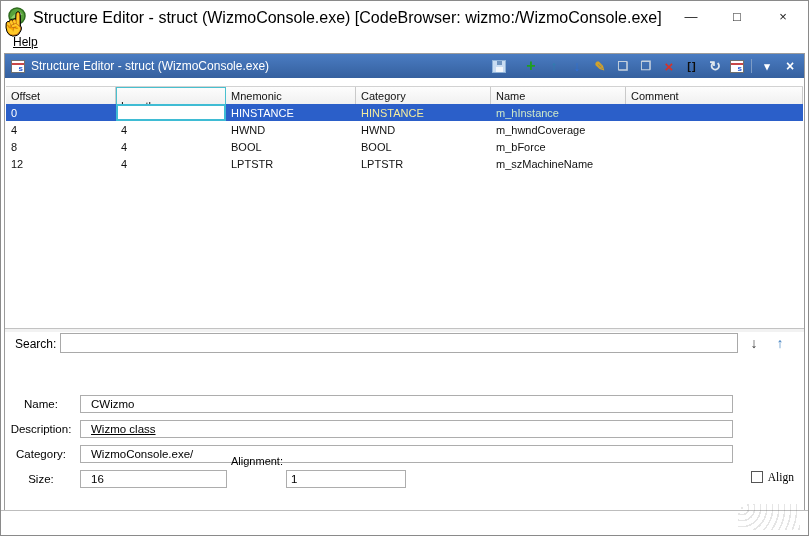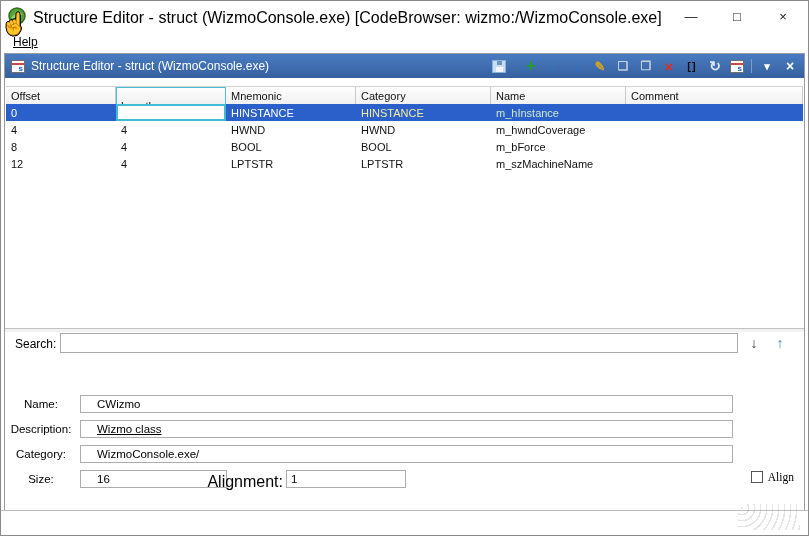--- a/index.html
+++ b/index.html
@@ -86,26 +86,26 @@
   .search-input { position:absolute; left:55px; top:279px; right:66px; height:20px;
     border:1px solid #a9a9a9; font-size:12px; padding:0 4px; font-family:"Liberation Sans",sans-serif; }
   .search-btn { position:absolute; top:279px; width:20px; height:20px; display:flex;
     align-items:center; justify-content:center; font-weight:bold; font-size:14px; }
   .search-next { right:40px; color:#3a3a3a; }
   .search-prev { right:14px; color:#3f7fbf; }
 
   
   .flabel { position:absolute; left:0; width:72px; text-align:center; font-size:11.5px; white-space:nowrap; }
   .finput { position:absolute; left:75px; height:18px; border:1px solid #adadad; background:#fff;
-    font-size:11.5px; padding:0 16px; font-family:"Liberation Sans",sans-serif; }
+    font-size:11.5px; padding:0 10px; font-family:"Liberation Sans",sans-serif; }
   .lab-name { top:344px; } .in-name { top:341px; right:71px; }
   .lab-desc { top:369px; } .in-desc { top:366px; right:71px;text-decoration:underline; }
   .lab-cat  { top:394px; } .in-cat  { top:391px; right:71px; }
   .lab-size { top:419px; } .in-size { top:416px; width:147px; }
-  .lab-alignment { position:absolute; left:150px; width:128px; top:419px; text-align:right; font-size:16px; }
+  .lab-alignment { position:absolute; left:150px; width:128px; top:401px; text-align:right; font-size:11px; }
   .in-alignment { position:absolute; left:281px; width:120px; top:416px; height:18px;
     border:1px solid #adadad; font-size:11.5px; padding:0 4px; font-family:"Liberation Sans",sans-serif; }
 
   .align-wrap { position:absolute; right:10px; top:417px; display:flex; align-items:center; gap:5px; }
   .checkbox { width:12px; height:12px; border:1px solid #555; background:#fff; }
   .align-text { font-size:11.5px;font-family:Liberation Serif, serif; }
 
   .tooltip { position:absolute; left:193px; top:402px; z-index:30;
     background:#fdfce1; border:1px solid #3c3c3c; font-size:11px; padding:2px 7px; white-space:nowrap; }
 

